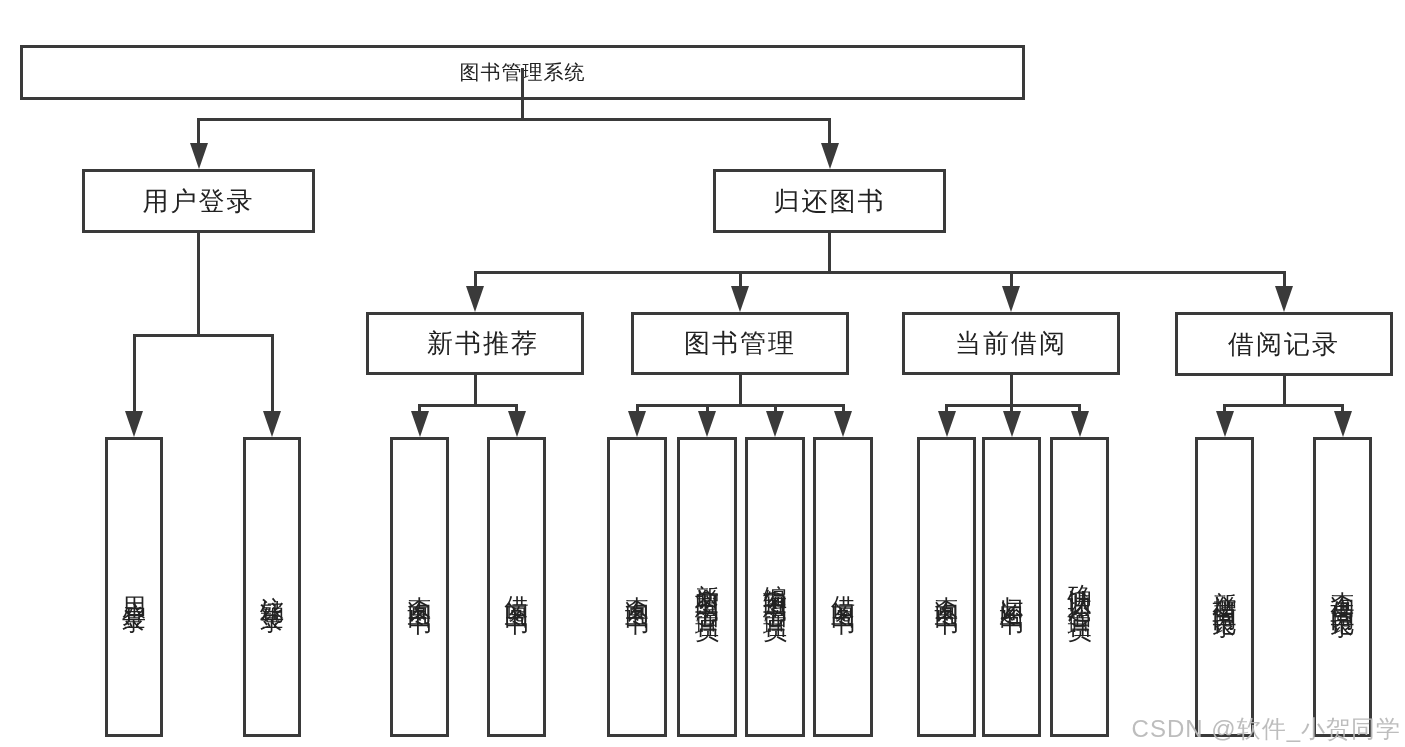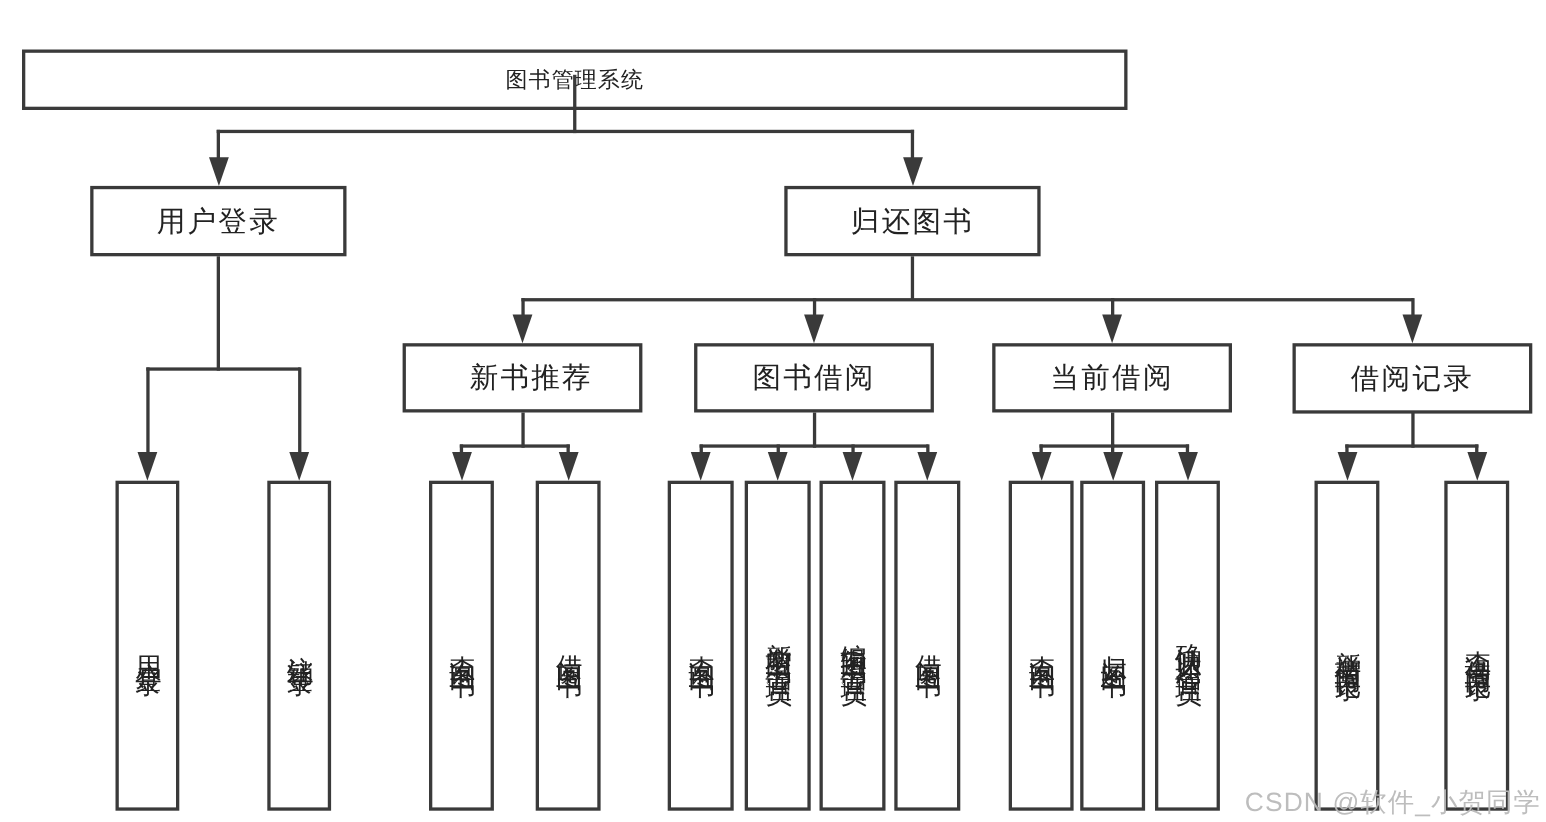--- a/index.html
+++ b/index.html
@@ -71,21 +71,21 @@
   <div class="line v" style="left:474px;top:271px;height:17px;"></div>
   <div class="tri" style="left:466px;top:286px;"></div>
   <div class="line v" style="left:739px;top:271px;height:17px;"></div>
   <div class="tri" style="left:731px;top:286px;"></div>
   <div class="line v" style="left:1010px;top:271px;height:17px;"></div>
   <div class="tri" style="left:1002px;top:286px;"></div>
   <div class="line v" style="left:1283px;top:271px;height:17px;"></div>
   <div class="tri" style="left:1275px;top:286px;"></div>
 
   <div class="box hbox" style="left:366px;top:312px;width:218px;height:63px;padding-left:16px;">新书推荐</div>
-  <div class="box hbox" style="left:631px;top:312px;width:218px;height:63px;">图书借阅</div>
+  <div class="box hbox" style="left:631px;top:312px;width:218px;height:63px;">图书管理</div>
   <div class="box hbox" style="left:902px;top:312px;width:218px;height:63px;">当前借阅</div>
   <div class="box hbox" style="left:1175px;top:312px;width:218px;height:64px;">借阅记录</div>
 
   <div class="line v" style="left:197px;top:233px;height:104px;"></div>
   <div class="line h" style="left:133px;top:334px;width:140px;"></div>
   <div class="line v" style="left:133px;top:334px;height:80px;"></div>
   <div class="tri" style="left:125px;top:411px;"></div>
   <div class="line v" style="left:271px;top:334px;height:80px;"></div>
   <div class="tri" style="left:263px;top:411px;"></div>
 

